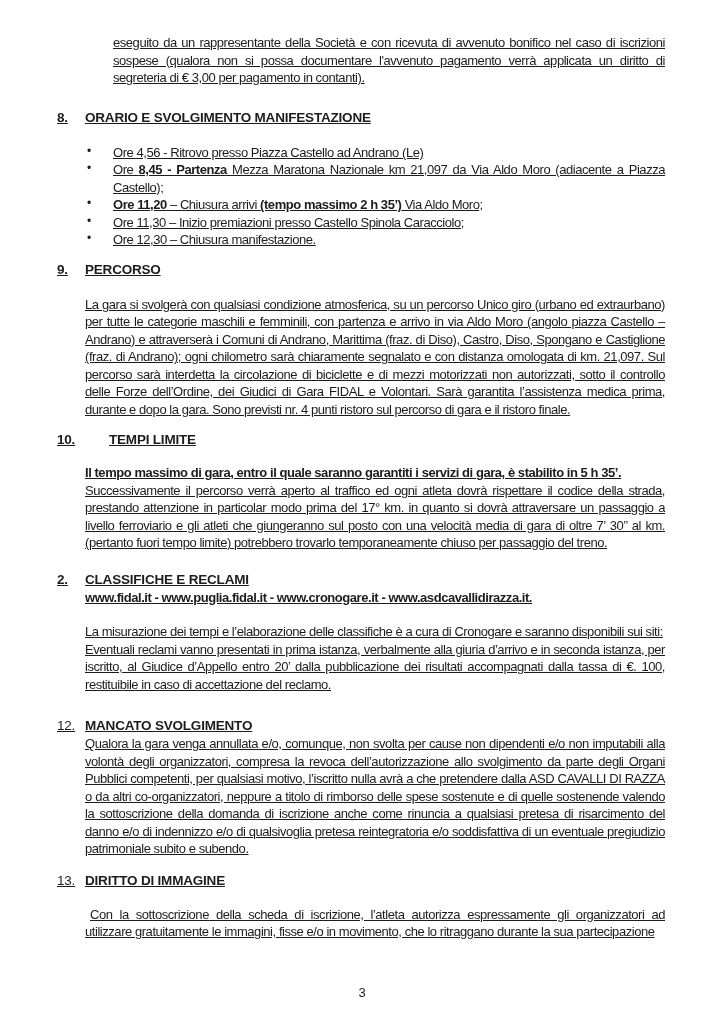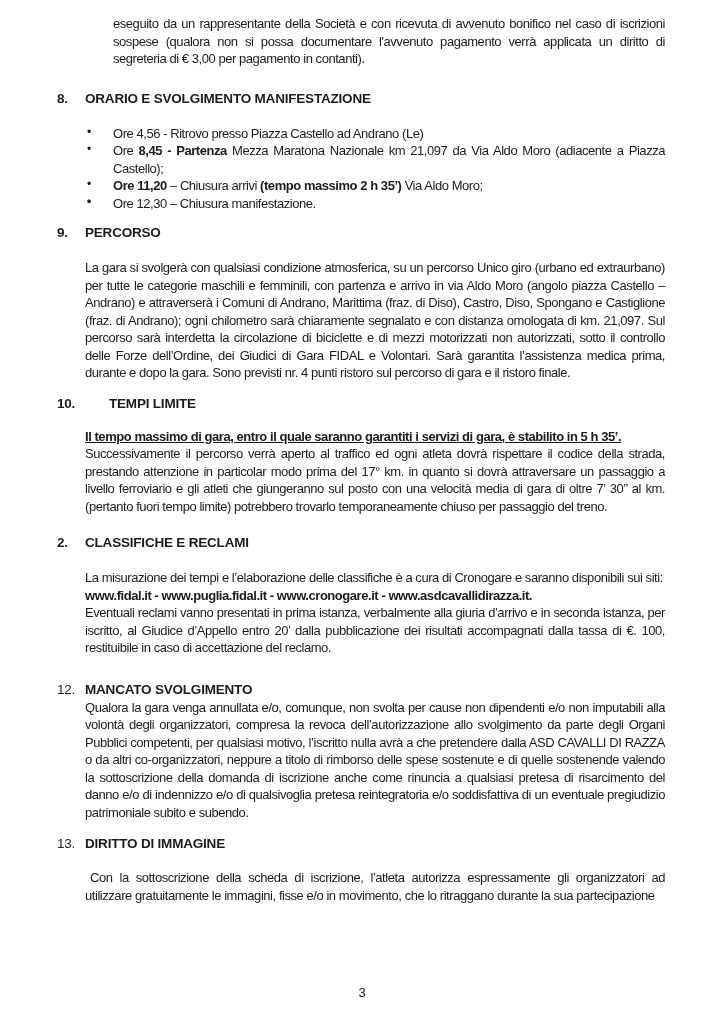--- a/index.html
+++ b/index.html
@@ -7,24 +7,25 @@
     position: relative;
     width: 724px;
     height: 1024px;
     margin: 0 auto;
     background: #ffffff;
     overflow: hidden;
     font-family: "Liberation Sans", sans-serif;
     color: #1c1c1c;
   }
   .content {
-    padding: 15px 59px 0 57px;
+    padding: 34px 59px 0 57px;
     font-size: 13px;
     line-height: 17.5px;
     letter-spacing: -0.45px;
+    text-decoration: underline;
   }
   p { margin: 0; }
   .justify { text-align: justify; }
   .intro { margin-left: 56px; }
   .para { margin-left: 28px; }
   .bold { font-weight: bold; }
   .heading {
     display: flex;
     font-weight: bold;
     font-size: 13.5px;
@@ -80,20 +81,21 @@
       <li>
         <span class="dot">•</span>
         <span>Ore </span><span class="bold">8,45 - Partenza</span><span> Mezza Maratona Nazionale km 21,097 da Via Aldo Moro (adiacente a Piazza Castello);</span>
       </li>
       <li>
         <span class="dot">•</span>
         <span class="bold">Ore 11,20</span><span> – Chiusura arrivi </span><span class="bold">(tempo massimo 2 h 35’)</span><span> Via Aldo Moro;</span>
       </li>
       <li>
         <span class="dot">•</span>
+        <span>Ore 11,30 – Inizio premiazioni presso Castello Spinola Caracciolo;</span>
       </li>
       <li>
         <span class="dot">•</span>
         <span>Ore 12,30 – Chiusura manifestazione.</span>
       </li>
     </ul>
 
     <div class="heading mt-h9">
       <span class="num">9.</span>
       <span>PERCORSO</span>
@@ -104,22 +106,22 @@
       <span class="num">10.</span>
       <span>TEMPI LIMITE</span>
     </div>
     <p class="para lead mt-p10">Il tempo massimo di gara, entro il quale saranno garantiti i servizi di gara, è stabilito in 5 h 35’.</p>
     <p class="para justify">Successivamente il percorso verrà aperto al traffico ed ogni atleta dovrà rispettare il codice della strada, prestando attenzione in particolar modo prima del 17° km. in quanto si dovrà attraversare un passaggio a livello ferroviario e gli atleti che giungeranno sul posto con una velocità media di gara di oltre 7’ 30’’ al km. (pertanto fuori tempo limite) potrebbero trovarlo temporaneamente chiuso per passaggio del treno.</p>
 
     <div class="heading mt-h11">
       <span class="num">2.</span>
       <span>CLASSIFICHE E RECLAMI</span>
     </div>
+    <p class="para bold">www.fidal.it - www.puglia.fidal.it  - www.cronogare.it  - www.asdcavallidirazza.it.</p>
     <p class="para justify mt-p11">La misurazione dei tempi e l’elaborazione delle classifiche è a cura di Cronogare e saranno disponibili sui siti:</p>
-    <p class="para bold">www.fidal.it - www.puglia.fidal.it  - www.cronogare.it  - www.asdcavallidirazza.it.</p>
     <p class="para justify">Eventuali reclami vanno presentati in prima istanza, verbalmente alla giuria d’arrivo e in seconda istanza, per iscritto, al Giudice d’Appello entro 20’ dalla pubblicazione dei risultati accompagnati dalla tassa di €. 100, restituibile in caso di accettazione del reclamo.</p>
 
     <div class="heading mt-h12">
       <span class="num regular">12.</span>
       <span>MANCATO SVOLGIMENTO</span>
     </div>
     <p class="para justify mt-p12">Qualora la gara venga annullata e/o, comunque, non svolta per cause non dipendenti e/o non imputabili alla volontà degli organizzatori, compresa la revoca dell’autorizzazione allo svolgimento da parte degli Organi Pubblici competenti, per qualsiasi motivo, l’iscritto nulla avrà a che pretendere dalla ASD CAVALLI DI RAZZA o da altri co-organizzatori, neppure a titolo di rimborso delle spese sostenute e di quelle sostenende valendo la sottoscrizione della domanda di iscrizione anche come rinuncia a qualsiasi pretesa di risarcimento del danno e/o di indennizzo e/o di qualsivoglia pretesa reintegratoria e/o soddisfattiva di un eventuale pregiudizio patrimoniale subito e subendo.</p>
 
     <div class="heading mt-h13">
       <span class="num regular">13.</span>

